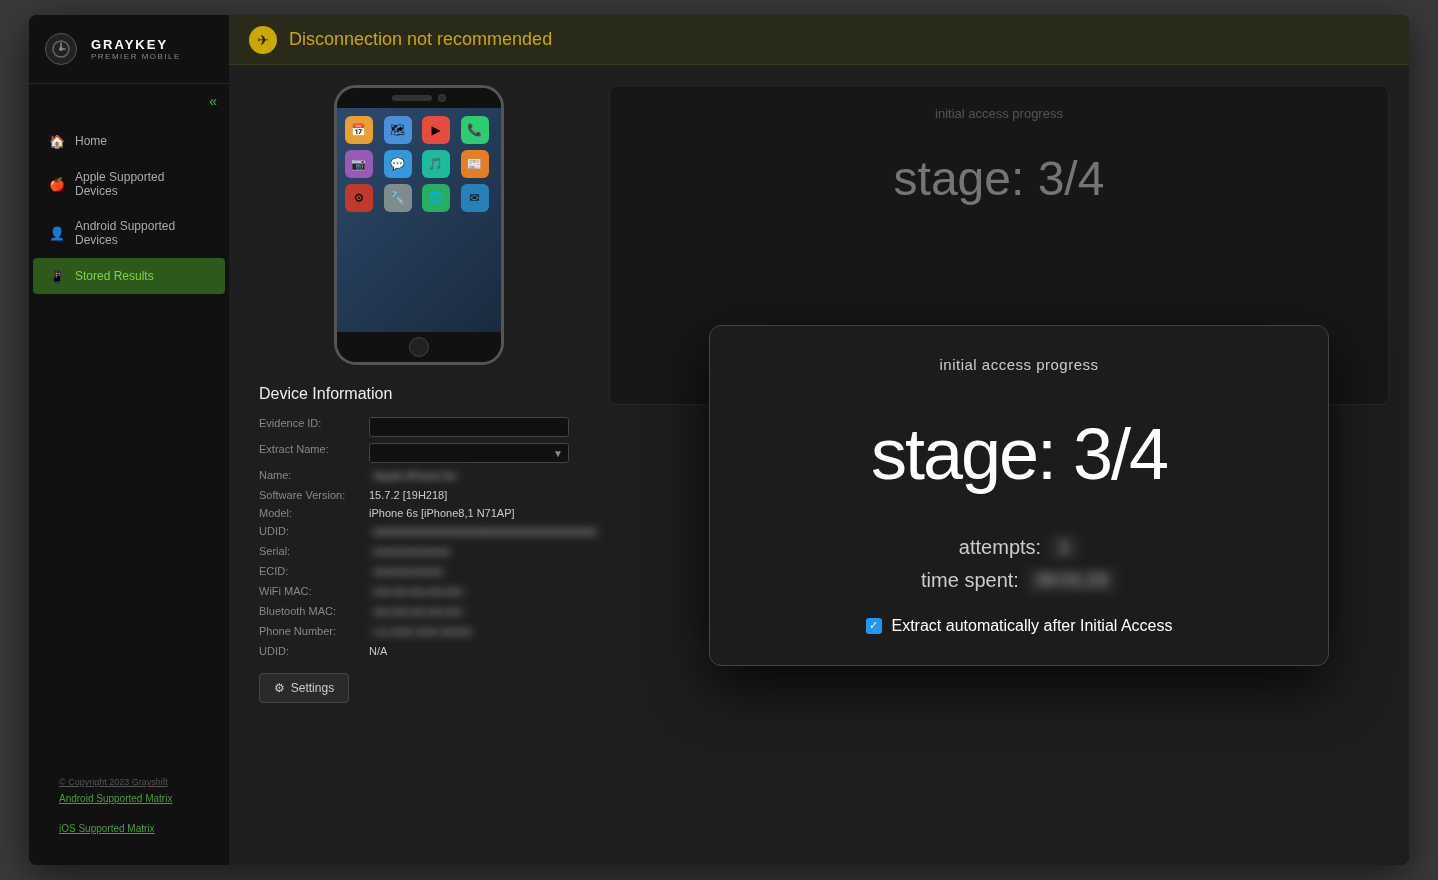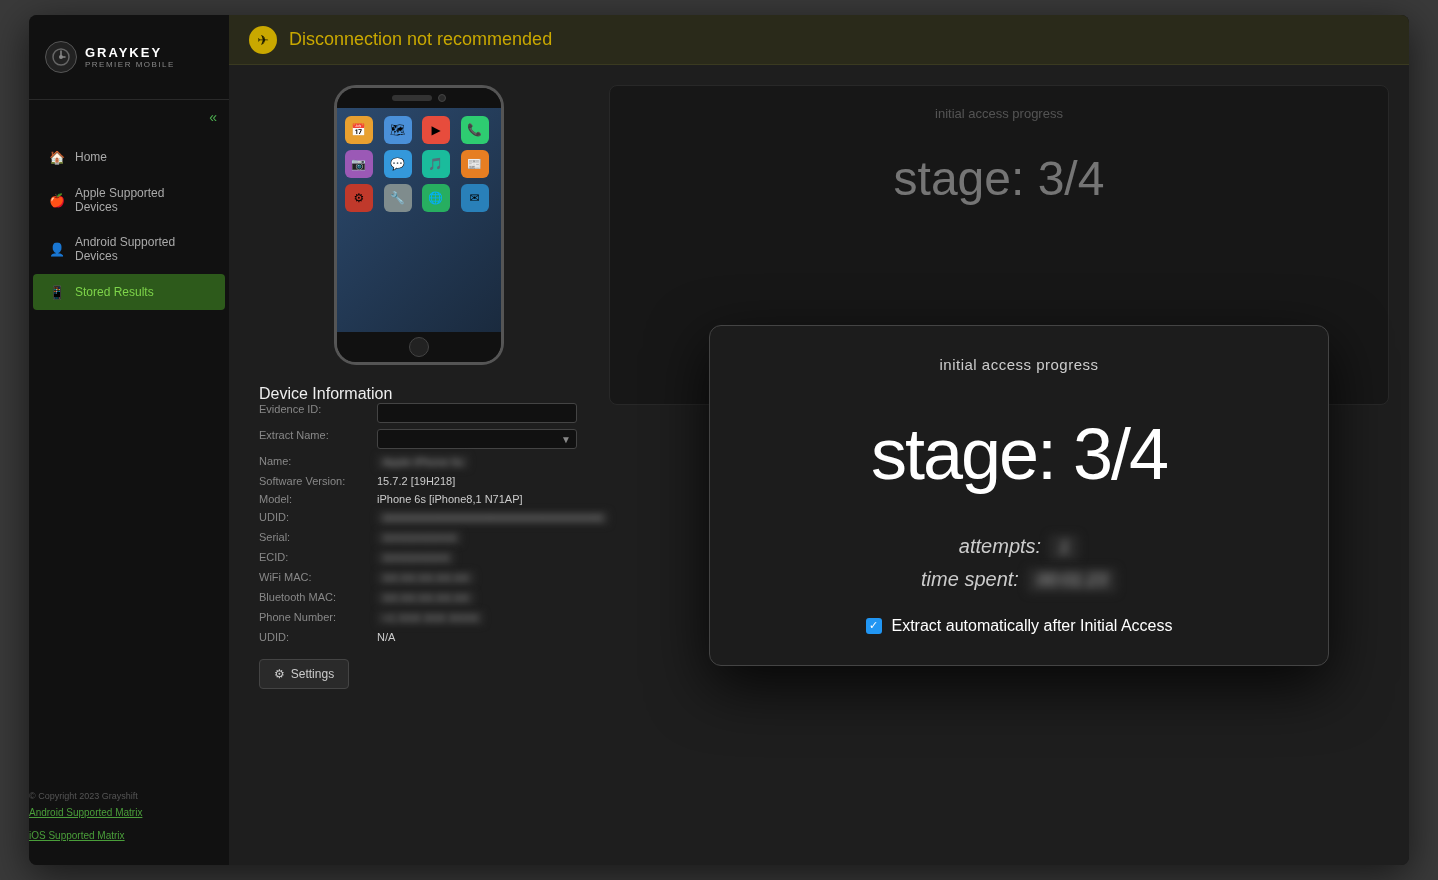--- a/index.html
+++ b/index.html
@@ -25,24 +25,24 @@
     }
     
     .sidebar {
       width: 200px;
       background: #111;
       display: flex;
       flex-direction: column;
       flex-shrink: 0;
     }
     .sidebar-logo {
-      padding: 26px 16px;
-      display: flex;
-      align-items: center;
-      gap: 8px;
+      padding: 18px 16px;
+      display: flex;
+      align-items: center;
+      gap: 14px;
       border-bottom: 1px solid #2a2a2a;
     }
     .logo-icon {
       width: 32px;
       height: 32px;
       background: #222;
       border-radius: 50%;
       border: 1.5px solid #555;
       display: flex; align-items: center; justify-content: center;
     }
@@ -89,33 +89,34 @@
       color: #7ed44a;
     }
     .nav-icon {
       width: 16px;
       height: 16px;
       display: flex; align-items: center; justify-content: center;
       font-size: 13px;
       flex-shrink: 0;
     }
     .sidebar-footer {
-      padding: 12px 0;
+      padding: 12px 30px;
       color: #555;
       font-size: 9px;
+      text-decoration: underline;
     }
     .footer-links {
       margin-top: 6px;
     }
     .footer-link {
       color: #4a9e3a;
       font-size: 10px;
       cursor: pointer;
       display: block;
-      margin-bottom: 12px;
+      margin-bottom: 19px;
       text-decoration: underline;
     }
     
     .main-content {
       flex: 1;
       display: flex;
       flex-direction: column;
       background: #1e1e1e;
       position: relative;
       overflow: hidden;
@@ -233,24 +234,25 @@
     }
     
     .device-info {
       width: 100%;
       padding: 0 10px;
     }
     .device-info-title {
       color: #eee;
       font-size: 16px;
       font-weight: 500;
+      margin-bottom: 14px;
     }
     .info-row {
       display: flex;
-      gap: 8px;
+      gap: 0;
       margin-bottom: 6px;
       font-size: 11px;
     }
     .info-label {
       color: #888;
       width: 110px;
       flex-shrink: 0;
     }
     .info-value {
       color: #ccc;
@@ -379,25 +381,24 @@
     }
     .modal-stats {
       display: flex;
       flex-direction: column;
       align-items: center;
       gap: 8px;
       margin-bottom: 24px;
     }
     .stat-row {
       display: flex;
-      align-items: flex-start;
+      align-items: center;
       gap: 8px;
       font-size: 20px;
       color: #ccc;
-      font-style: italic;
     }
     .stat-label {
       font-weight: 400;
     }
     .stat-value {
       color: #aaa;
       background: #2a2a2a;
       padding: 2px 10px;
       border-radius: 3px;
       filter: blur(4px);

